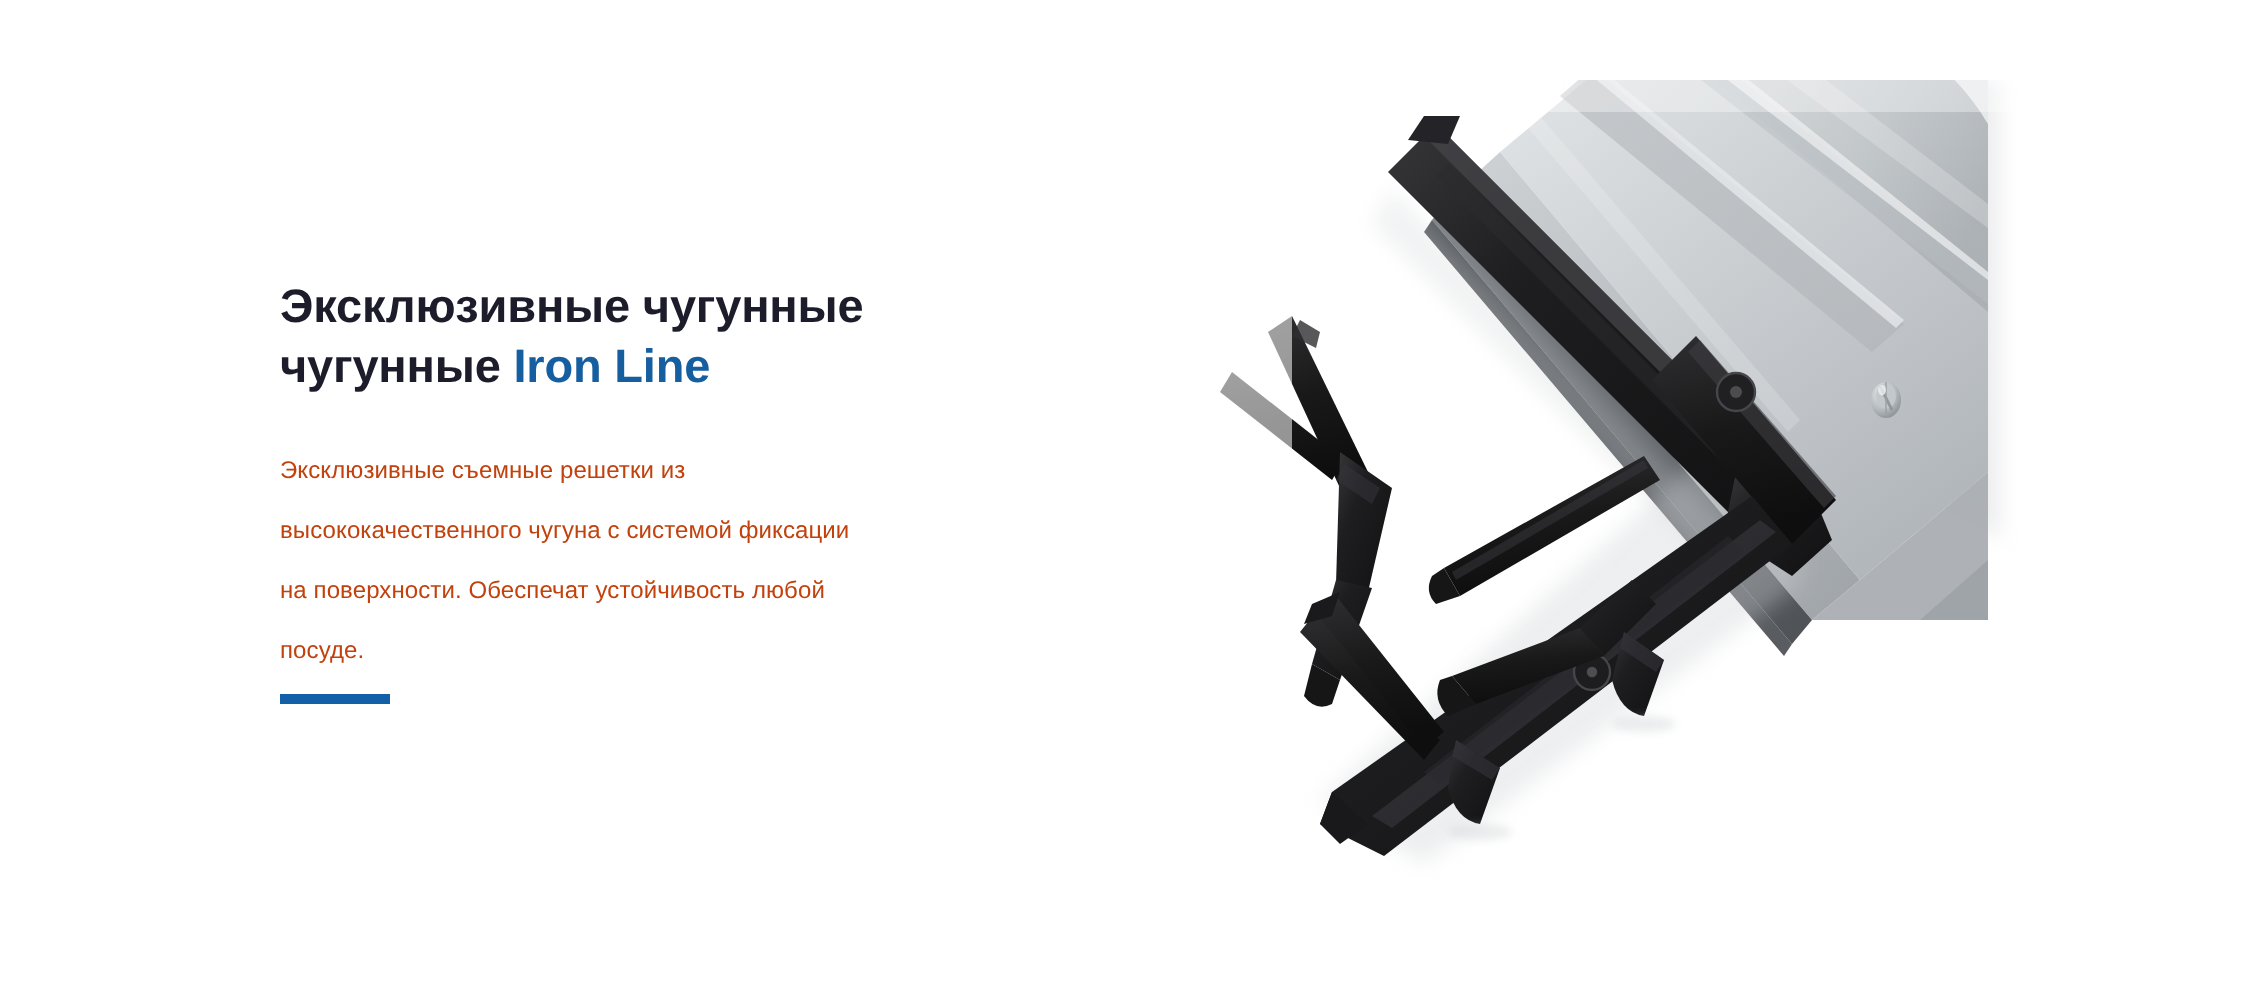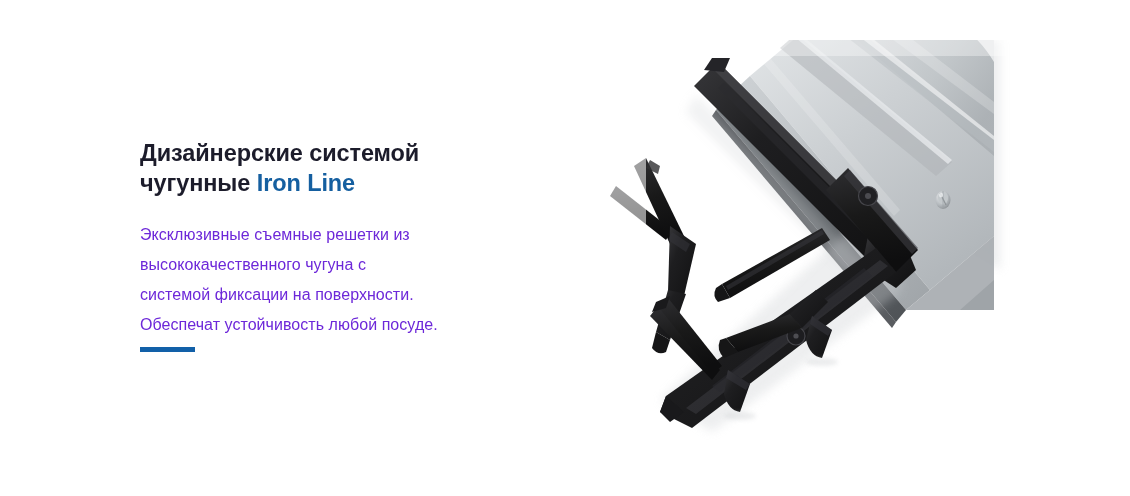--- a/index.html
+++ b/index.html
@@ -38,24 +38,24 @@
     color: #1c1c2b;
     white-space: pre-line;
   }
   .headline .brand {
     color: #155fa0;
   }
 
   .body-copy {
     margin: 0;
     padding-top: 22px;
-    font-size: 16px;
+    font-size: 12px;
     line-height: 30px;
     font-weight: 400;
-    color: #6d28d9;
+    color: #c2410c;
     letter-spacing: 0.05px;
     max-width: 300px;
   }
 
   .rule {
     position: absolute;
     left: 140px;
     top: 347px;
     width: 55px;
     height: 5px;
@@ -76,21 +76,21 @@
     height: 100%;
   }
 </style>
 </head>
 <body>
 
 <div class="page">
 
   <div class="text-col">
 
-    <h2 class="headline"><span>Дизайнерские системой</span>
+    <h2 class="headline"><span>Эксклюзивные чугунные</span>
 <span>чугунные </span><span class="brand">Iron Line</span></h2>
 
     <p class="body-copy">Эксклюзивные съемные решетки из высококачественного чугуна с системой фиксации на поверхности. Обеспечат устойчивость любой посуде.</p>
   </div>
 
   <div class="rule"></div>
 
   <div class="photo">
     <svg viewBox="0 0 430 420" xmlns="http://www.w3.org/2000/svg" role="img" aria-label="product photo">
       <defs>

